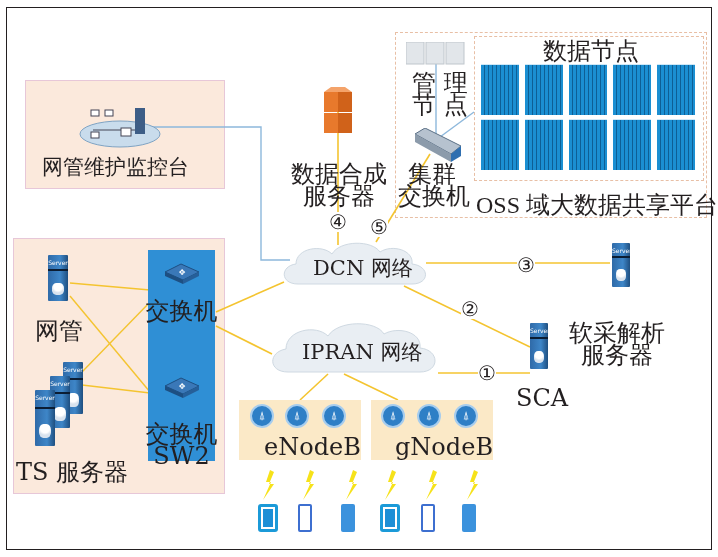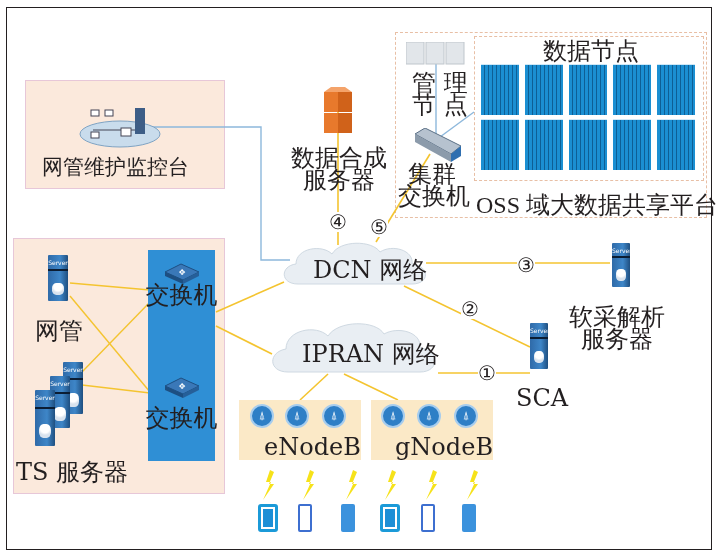--- a/index.html
+++ b/index.html
@@ -5,26 +5,26 @@
   html, body { margin:0; padding:0; background:#fff; }
   body { width:718px; height:557px; position:relative; overflow:hidden;
          font-family:"DejaVu Serif","Liberation Serif",serif; color:#231f20; }
   .frame { position:absolute; left:6px; top:7px; width:704px; height:541px;
            border:1.5px solid #231f20; background:#fff; }
   .abs { position:absolute; }
   .zone { position:absolute; background:#fbe9dc; border:1px solid #e7c7d8; }
   .oss { position:absolute; border:1.3px dashed #e8bfa5; }
   .oss-inner { position:absolute; border:1.3px dashed #e8bfa5; }
   .lbl { position:absolute; white-space:nowrap; font-size:24px; line-height:22px; }
-  .lbl-c { text-align:center; }
+  .lbl-c { text-align:center;margin-top:16px; }
   svg.wires { position:absolute; left:0; top:0; }
   .sw-col { position:absolute; background:#2f8fd5; }
   .bs-box { position:absolute; background:#fbe9c7; }
   .circ { position:absolute; font-size:20px; line-height:20px; background:#fff; }
-  .cloud-lbl { position:absolute; font-size:24px; white-space:nowrap; }
+  .cloud-lbl { position:absolute; font-size:21px; white-space:nowrap; }
 </style>
 </head>
 <body>
 
 <div class="frame"></div>
 
 <div class="zone" style="left:25px;top:80px;width:198px;height:107px;"></div>
 <div class="zone" style="left:13px;top:238px;width:210px;height:254px;"></div>
 
 <div class="oss" style="left:395px;top:32px;width:310px;height:184px;"></div>
@@ -178,20 +178,21 @@
   <div>交换机</div>
 </div>
 <svg class="abs" style="left:163px;top:376px;" width="38" height="22">
   <polygon points="2,10 18,2 36,10 20,18" fill="#3a78b8" stroke="#1d4f82"></polygon>
   <polygon points="2,10 20,18 20,22 2,14" fill="#1d4f82"></polygon>
   <polygon points="20,18 36,10 36,14 20,22" fill="#265f99"></polygon>
   <text x="19" y="13" font-size="8" fill="#fff" text-anchor="middle">✥</text>
 </svg>
 <div class="lbl lbl-c" style="left:144px;top:407px;width:75px;">
   <div>交换机</div>
+  <div>SW2</div>
 </div>
 
 <div class="bs-box" style="left:239px;top:400px;width:122px;height:60px;"></div>
 <div class="bs-box" style="left:371px;top:400px;width:122px;height:60px;"></div>
 <div id="bs-icons">
     <div class="bs-icon" style="left: 250px; top: 404px;">⍋</div>
     <div class="bs-icon" style="left: 285px; top: 404px;">⍋</div>
     <div class="bs-icon" style="left: 322px; top: 404px;">⍋</div>
     <div class="bs-icon" style="left: 381px; top: 404px;">⍋</div>
     <div class="bs-icon" style="left: 417px; top: 404px;">⍋</div>

